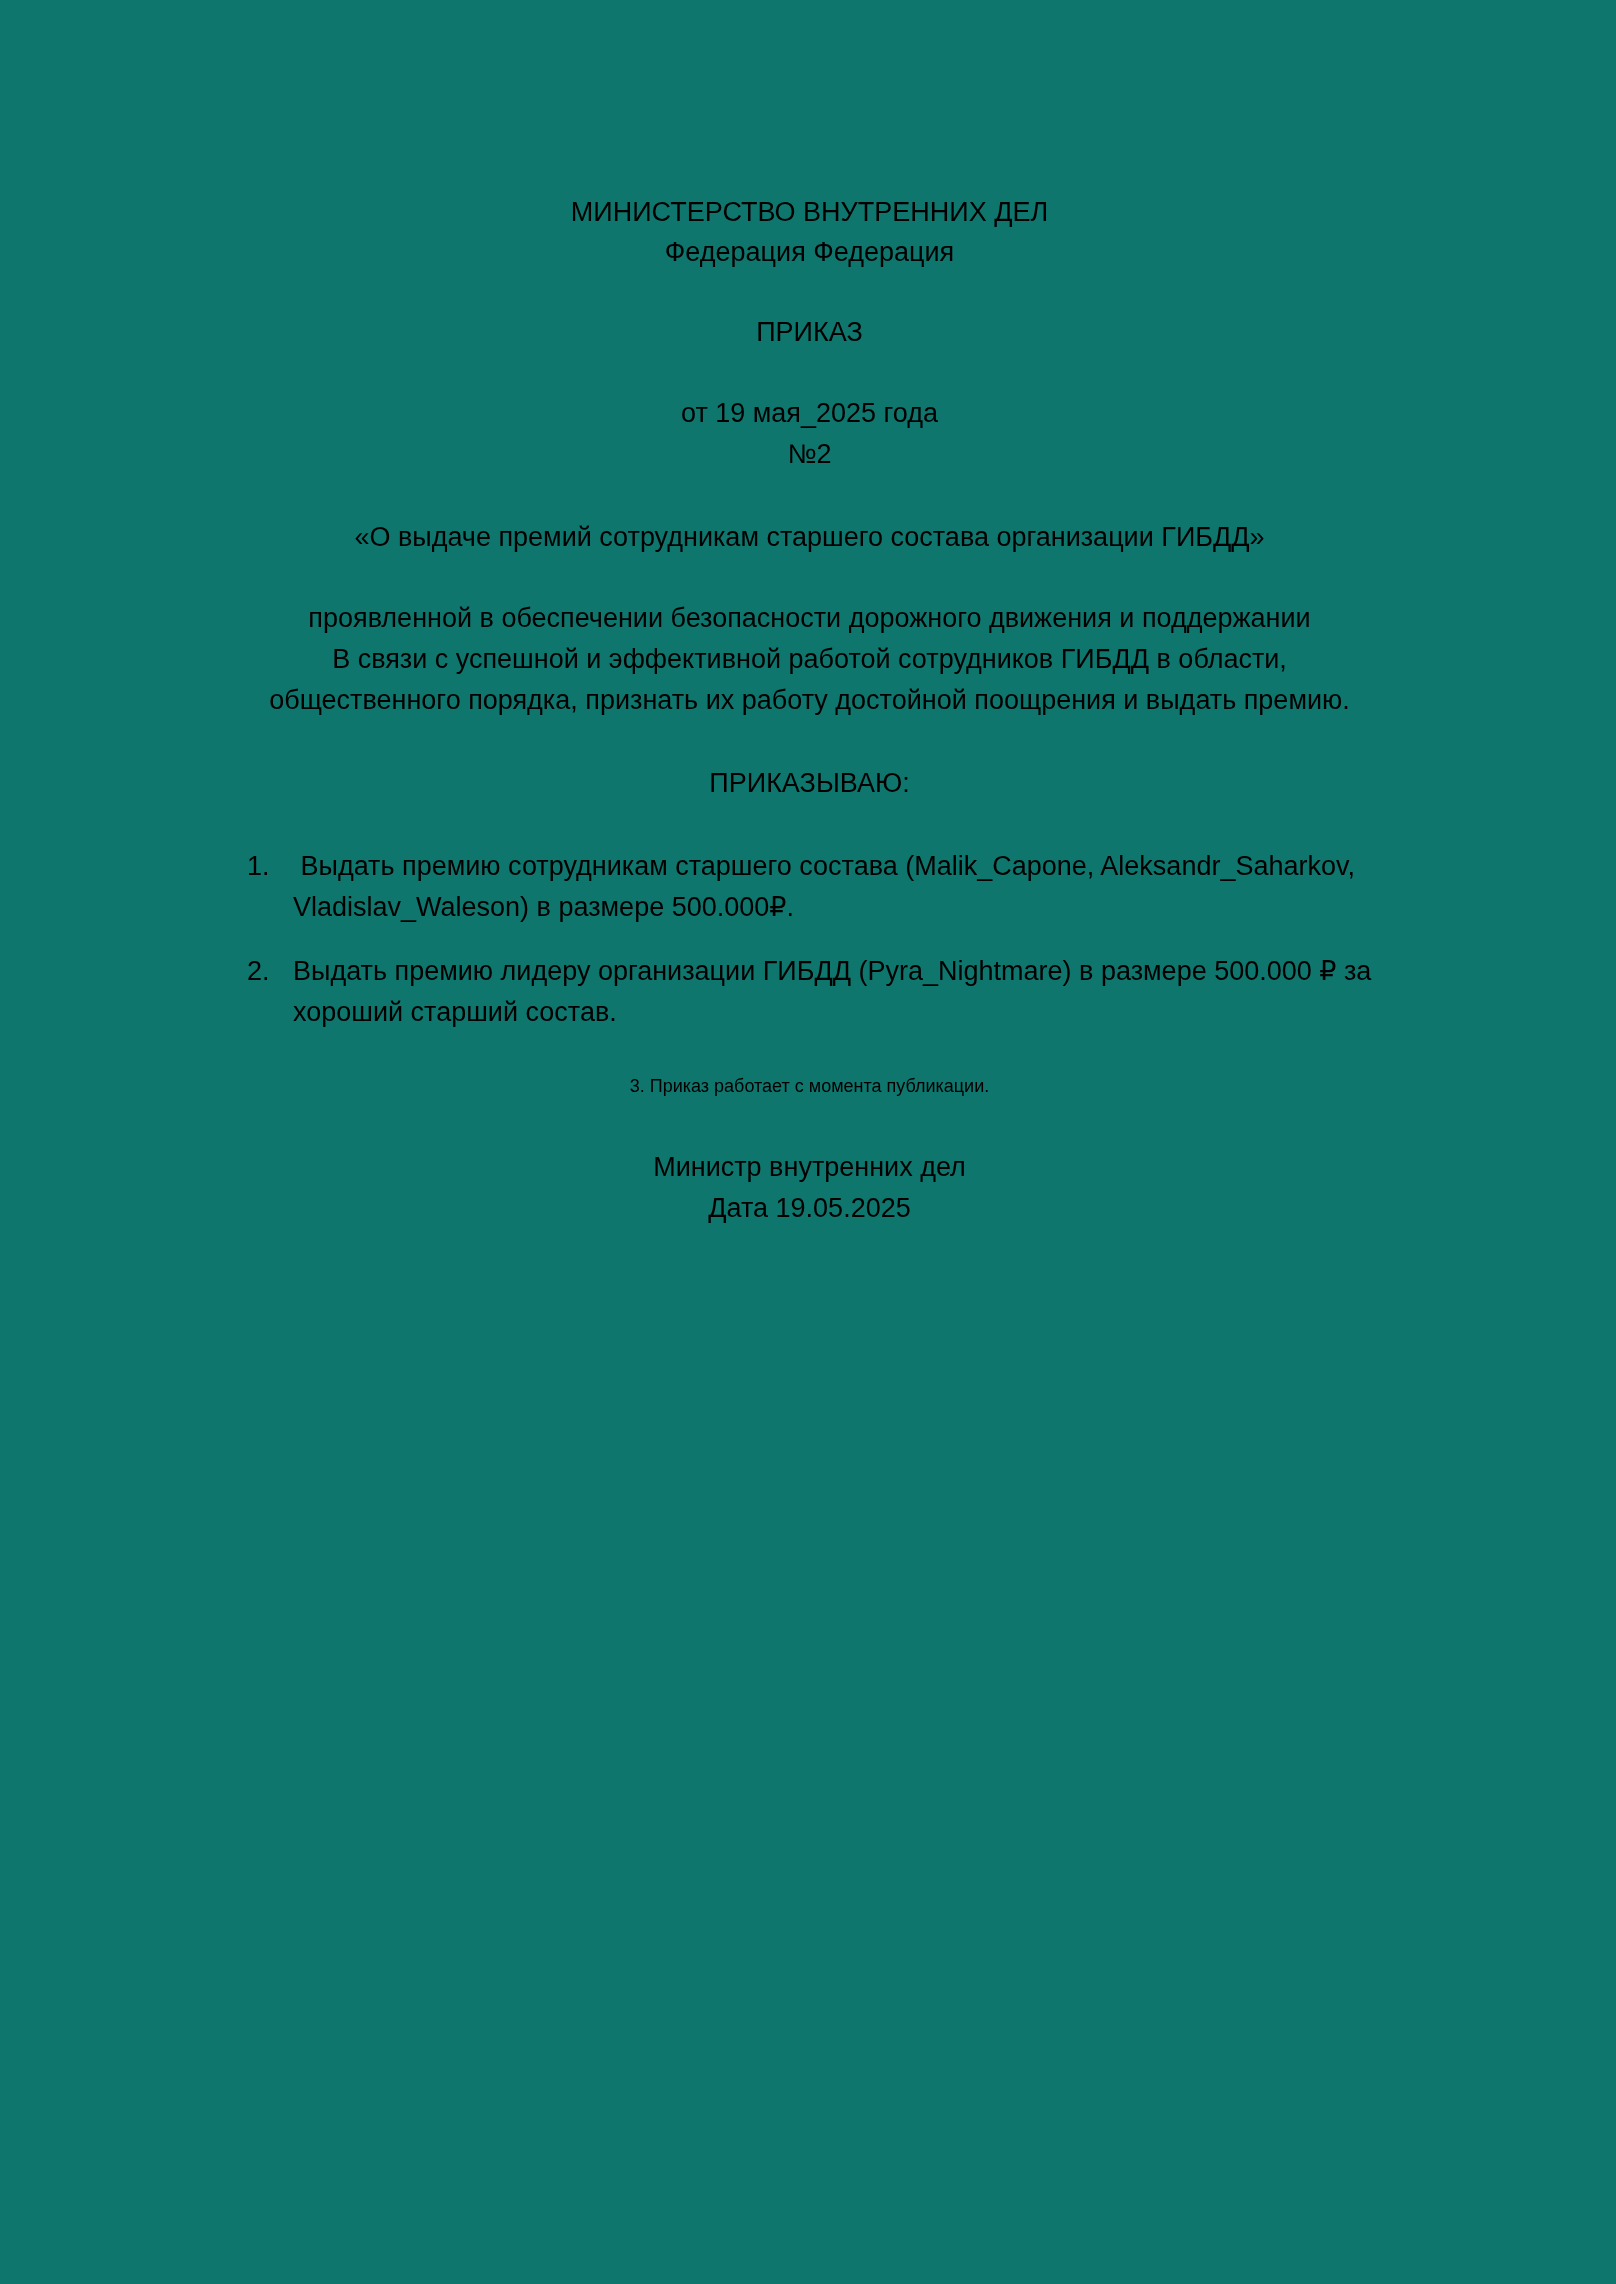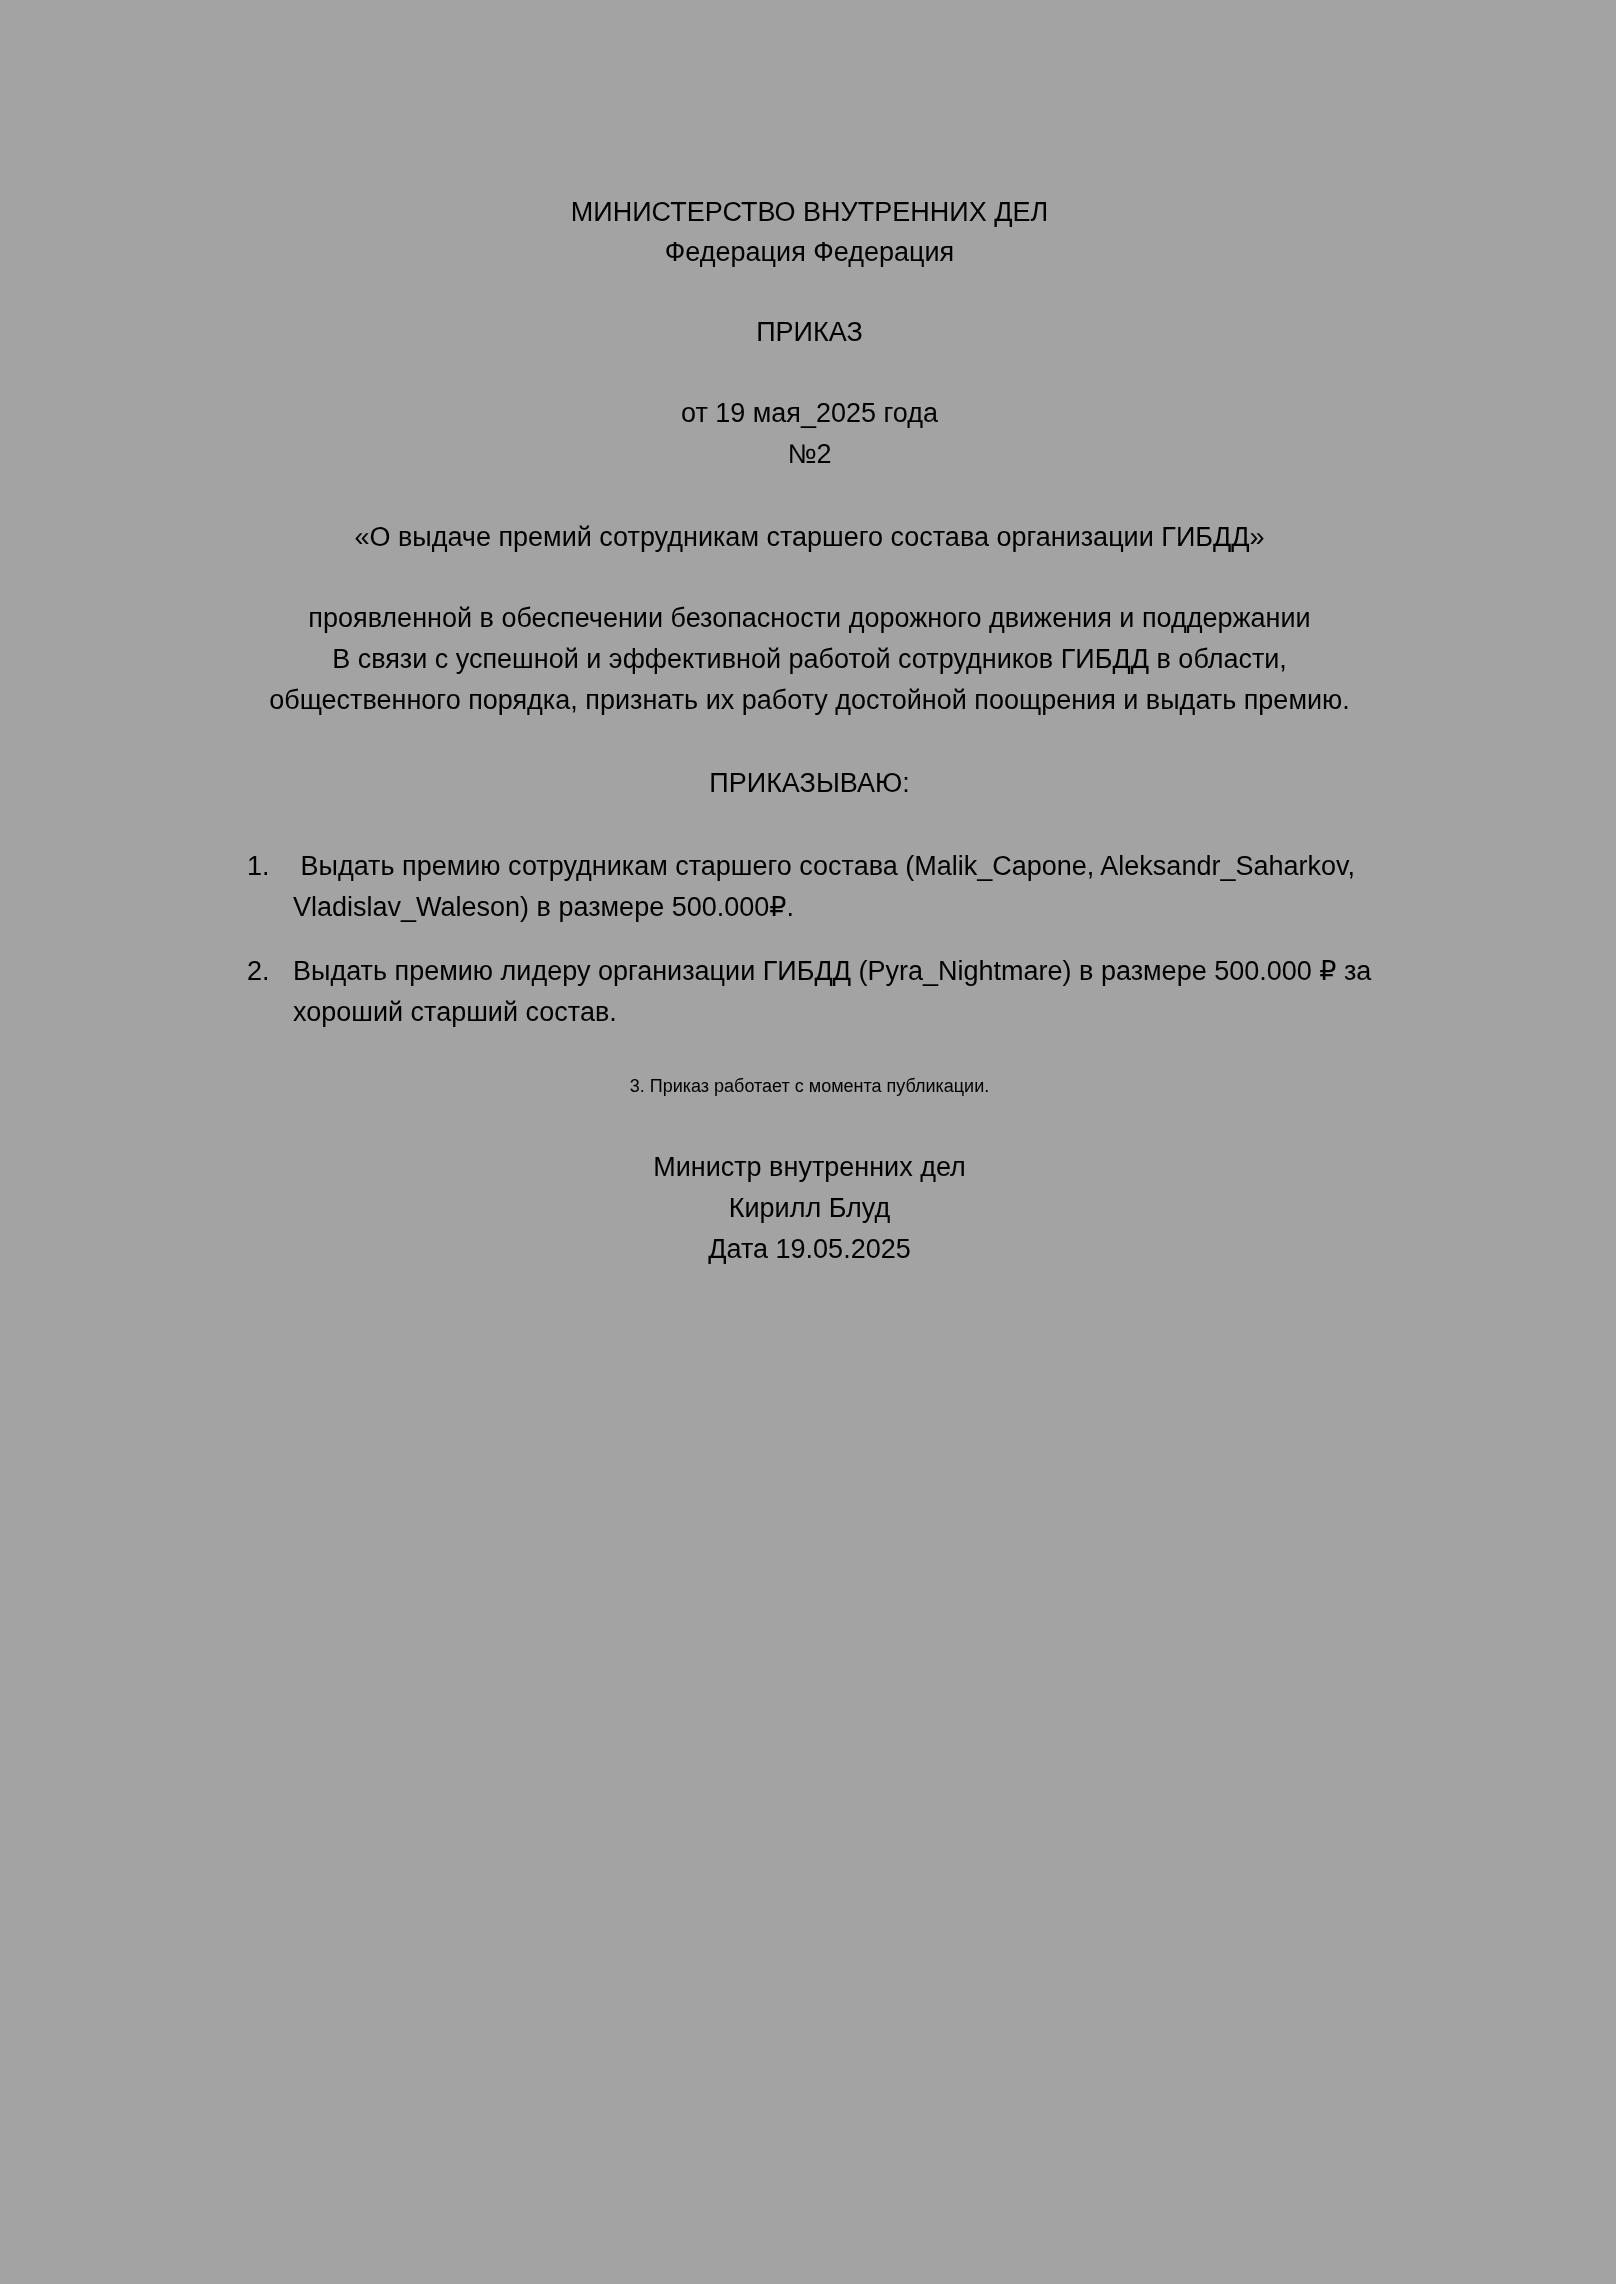--- a/index.html
+++ b/index.html
@@ -11,21 +11,21 @@
   body {
     font-family: "Liberation Sans", "DejaVu Sans", sans-serif;
     color: #000000;
     -webkit-font-smoothing: antialiased;
   }
   .page {
     position: relative;
     width: 1617px;
     height: 2284px;
     margin: 0 auto;
-    background: #a3a3a3;
+    background: #0f766e;
     box-sizing: border-box;
     overflow: hidden;
   }
   .content {
     position: absolute;
     left: 173px;
     top: 192px;
     width: 1273px;
   }
   .doc-line {
@@ -119,21 +119,20 @@
       <li class="order-item">
         <span class="num">2.</span>
         <span class="body">Выдать премию лидеру организации ГИБДД (Pyra_Nightmare) в размере 500.000 ₽ за хороший старший состав.</span>
       </li>
     </ol>
 
     <div class="clause-3">3. Приказ работает с момента публикации.</div>
 
     <div class="signature">
       <div class="doc-line">Министр внутренних дел</div>
-      <div class="doc-line">Кирилл Блуд</div>
     </div>
 
     <div class="date-footer">
       <div class="doc-line">Дата 19.05.2025</div>
     </div>
 
   </div>
 </div>
 
 

